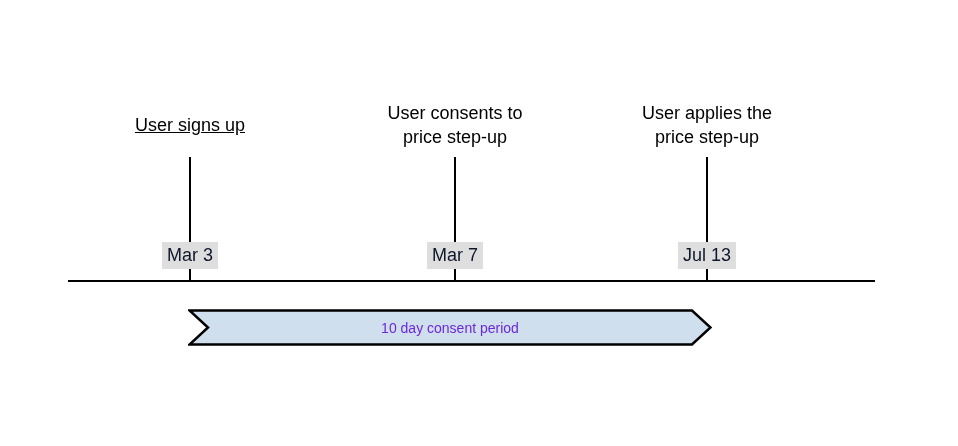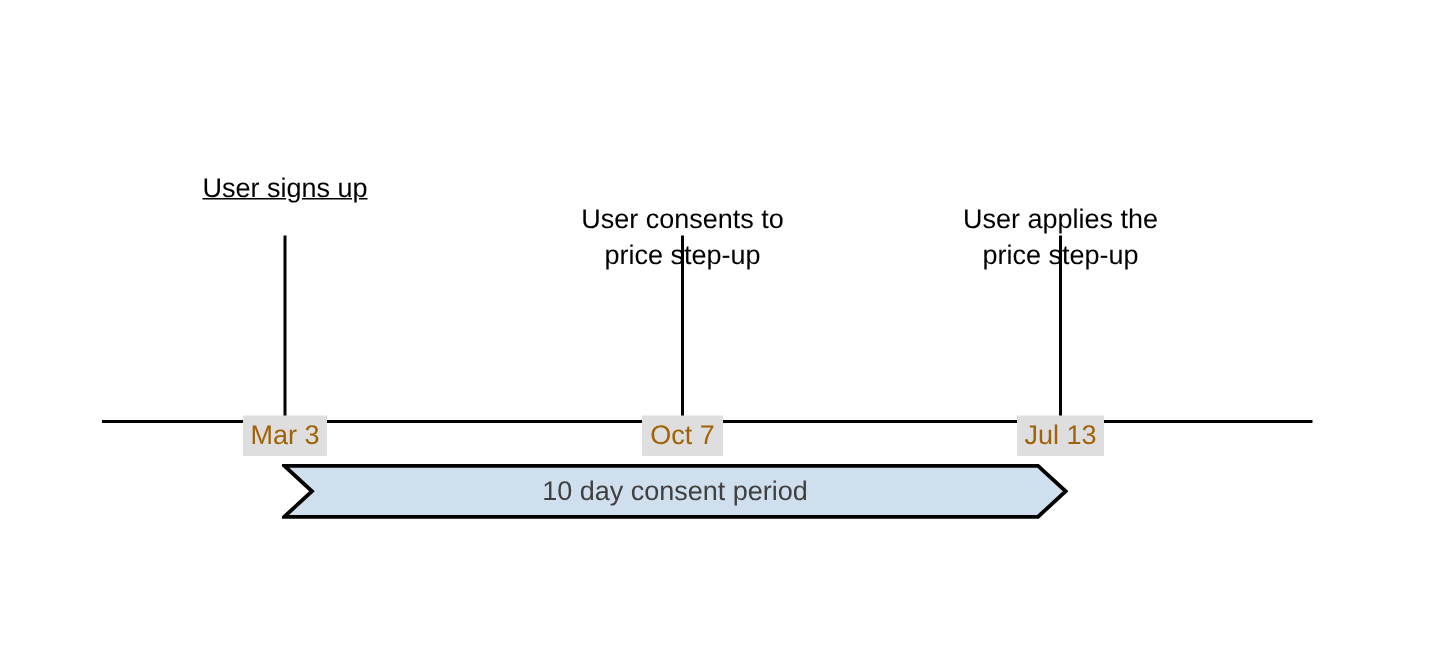--- a/index.html
+++ b/index.html
@@ -48,32 +48,31 @@
     position: absolute;
     left: -150px;
     width: 300px;
     text-align: center;
     font-size: 18px;
     line-height: 24px;
     color: #000000;
     white-space: pre-line;
   }
   .milestone.one-line .title { top: 113px; text-decoration: underline; }
-  .milestone.two-line .title { top: 101px; margin-top: 33px; }
+  .milestone.two-line .title { top: 101px; }
 
   .milestone .date-chip {
     position: absolute;
     left: -70px;
     top: 242px;
     width: 140px;
     text-align: center;
     font-size: 18px;
     line-height: 22px;
-    color: #a16207;
-    margin-top: 35px;
+    color: #0f172a;
   }
   .milestone .date-chip span {
     background: #dedede;
     padding: 2px 5px 3px 5px;
     display: inline-block;
   }
 
   
   .banner {
     position: absolute;
@@ -89,43 +88,43 @@
   }
   .banner .banner-label {
     position: absolute;
     left: 0;
     top: 0;
     width: 524px;
     height: 37px;
     display: flex;
     align-items: center;
     justify-content: center;
-    font-size: 18px;
-    color: #404040;
+    font-size: 14px;
+    color: #6d28d9;
     pointer-events: none;
   }
 </style>
 </head>
 <body>
 
 <div id="canvas">
 
   <div class="axis-line"></div>
 
   <div class="milestone one-line" style="left:190px">
     <div class="title">User signs up</div>
     <div class="tick"></div>
     <div class="date-chip"><span>Mar 3</span></div>
   </div>
 
   <div class="milestone two-line" style="left:455px">
     <div class="title">User consents to
 price step-up</div>
     <div class="tick"></div>
-    <div class="date-chip"><span>Oct 7</span></div>
+    <div class="date-chip"><span>Mar 7</span></div>
   </div>
 
   <div class="milestone two-line" style="left:707px">
     <div class="title">User applies the
 price step-up</div>
     <div class="tick"></div>
     <div class="date-chip"><span>Jul 13</span></div>
   </div>
 
   <div class="banner">

